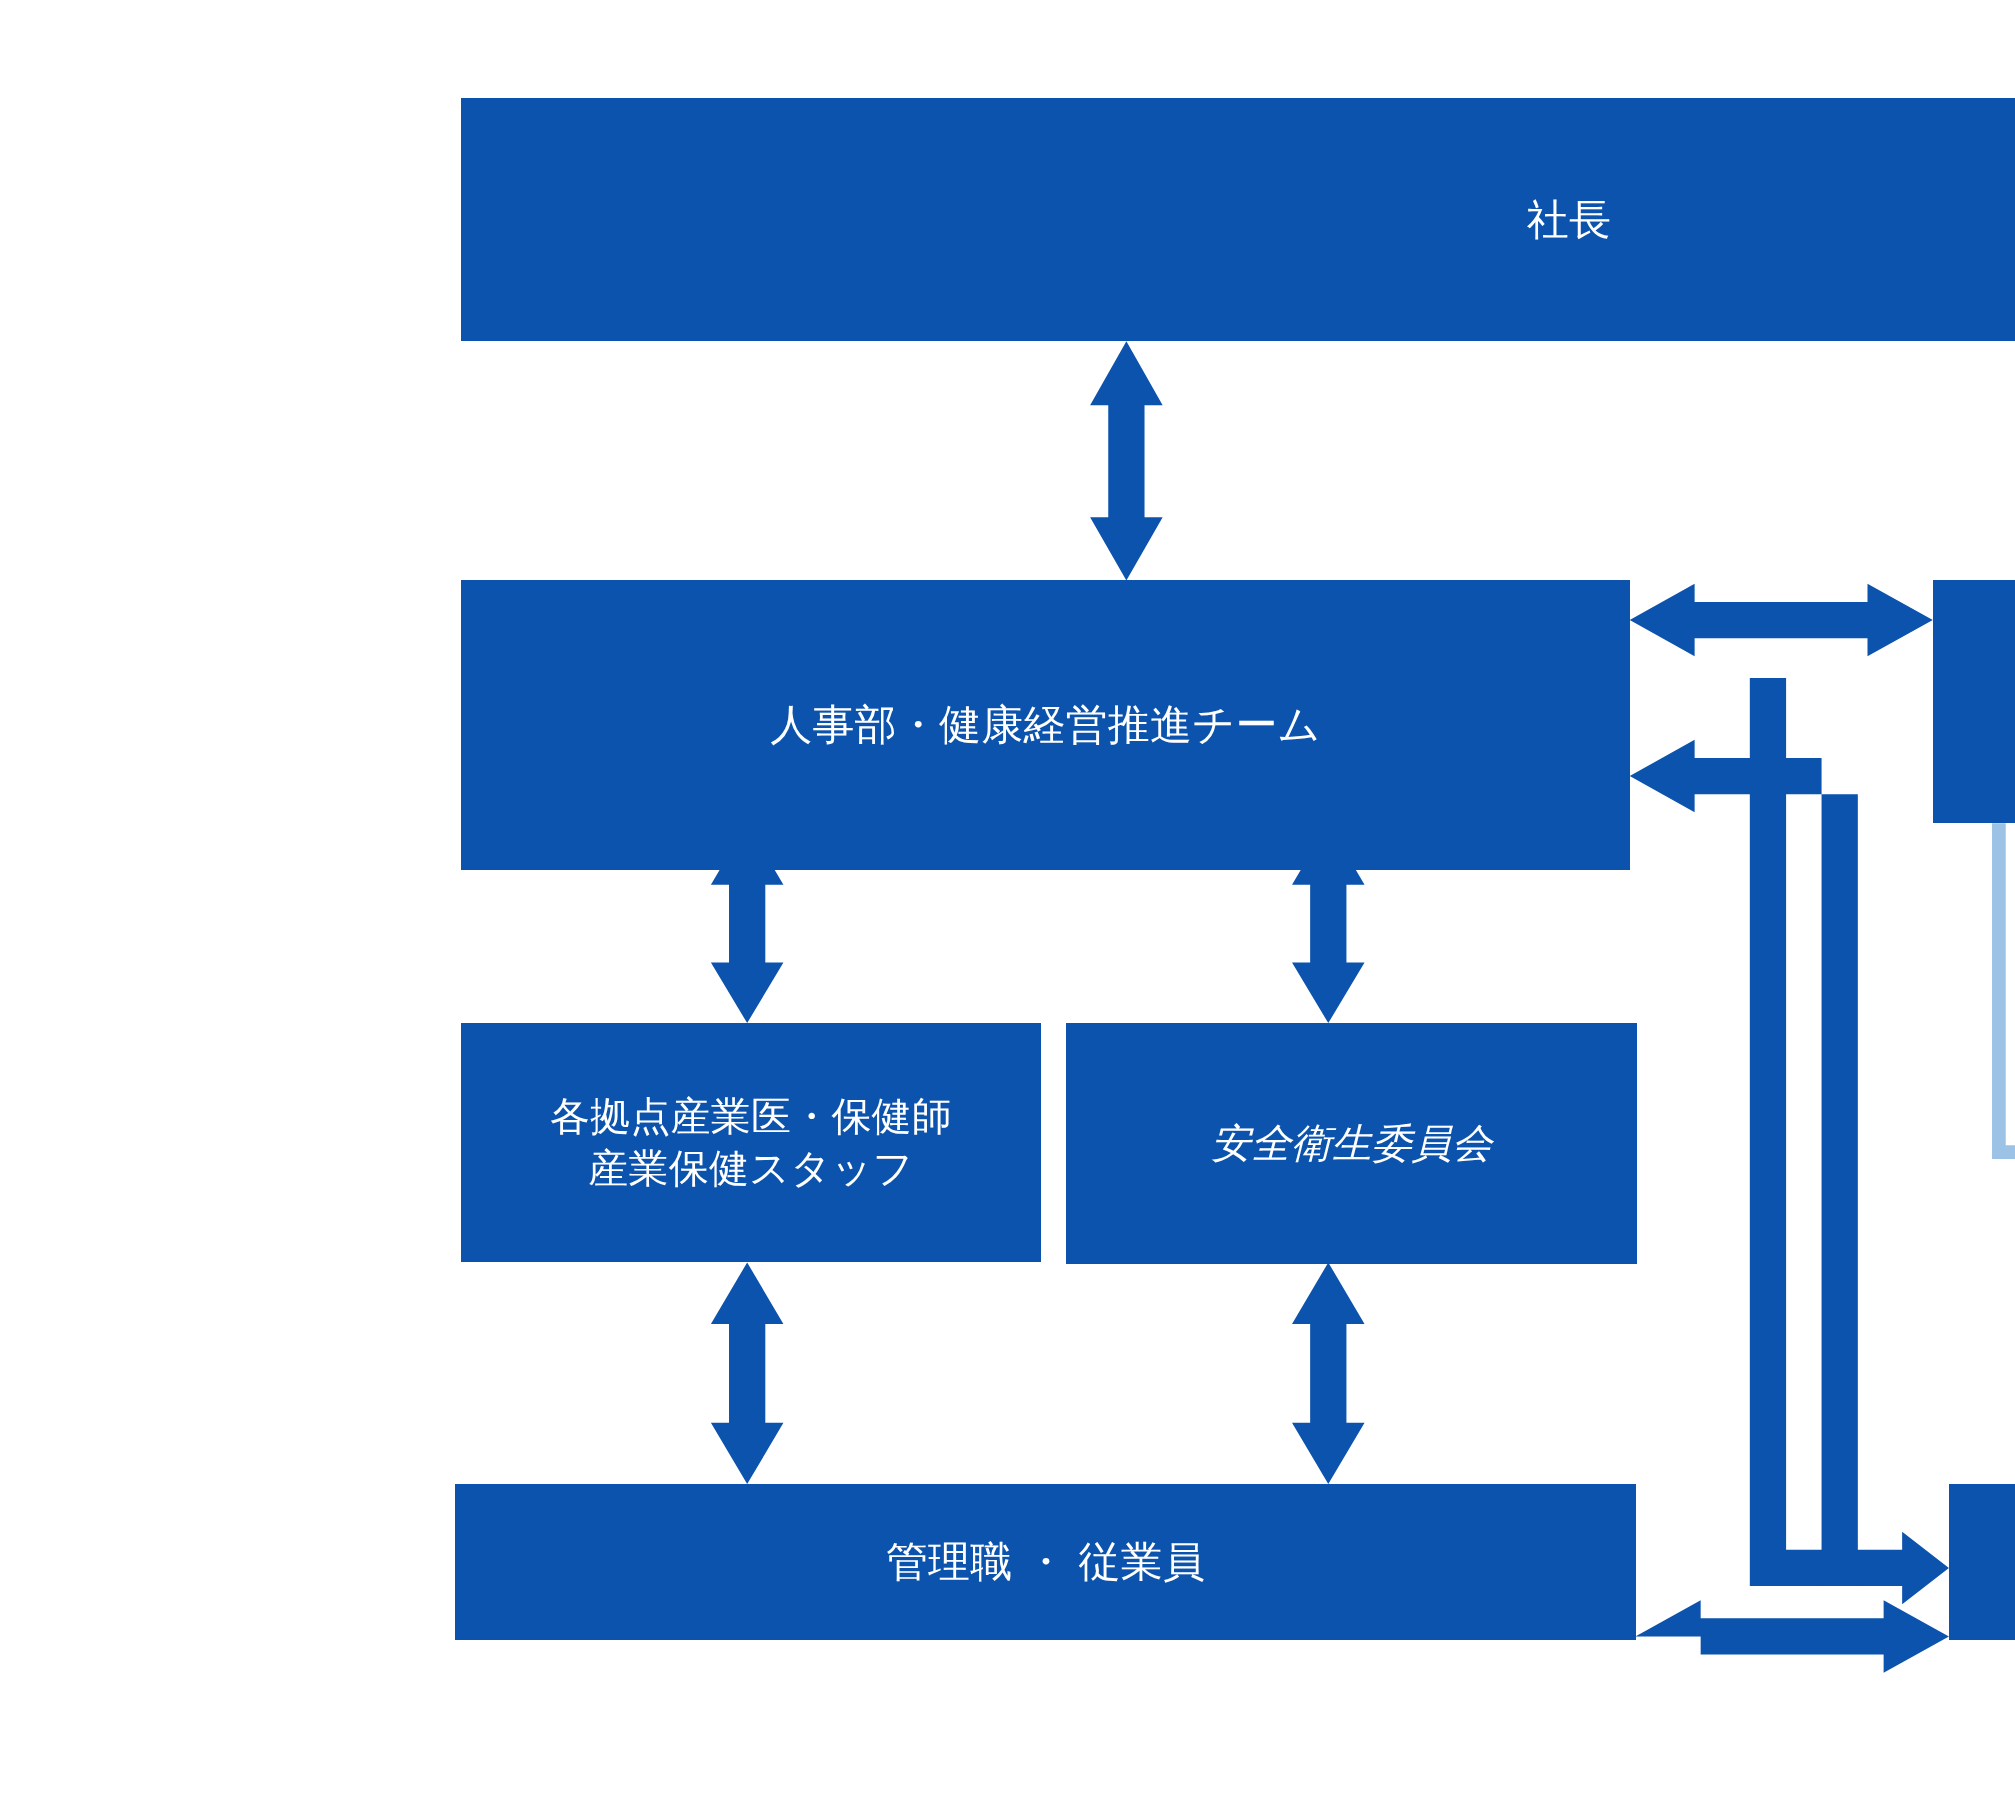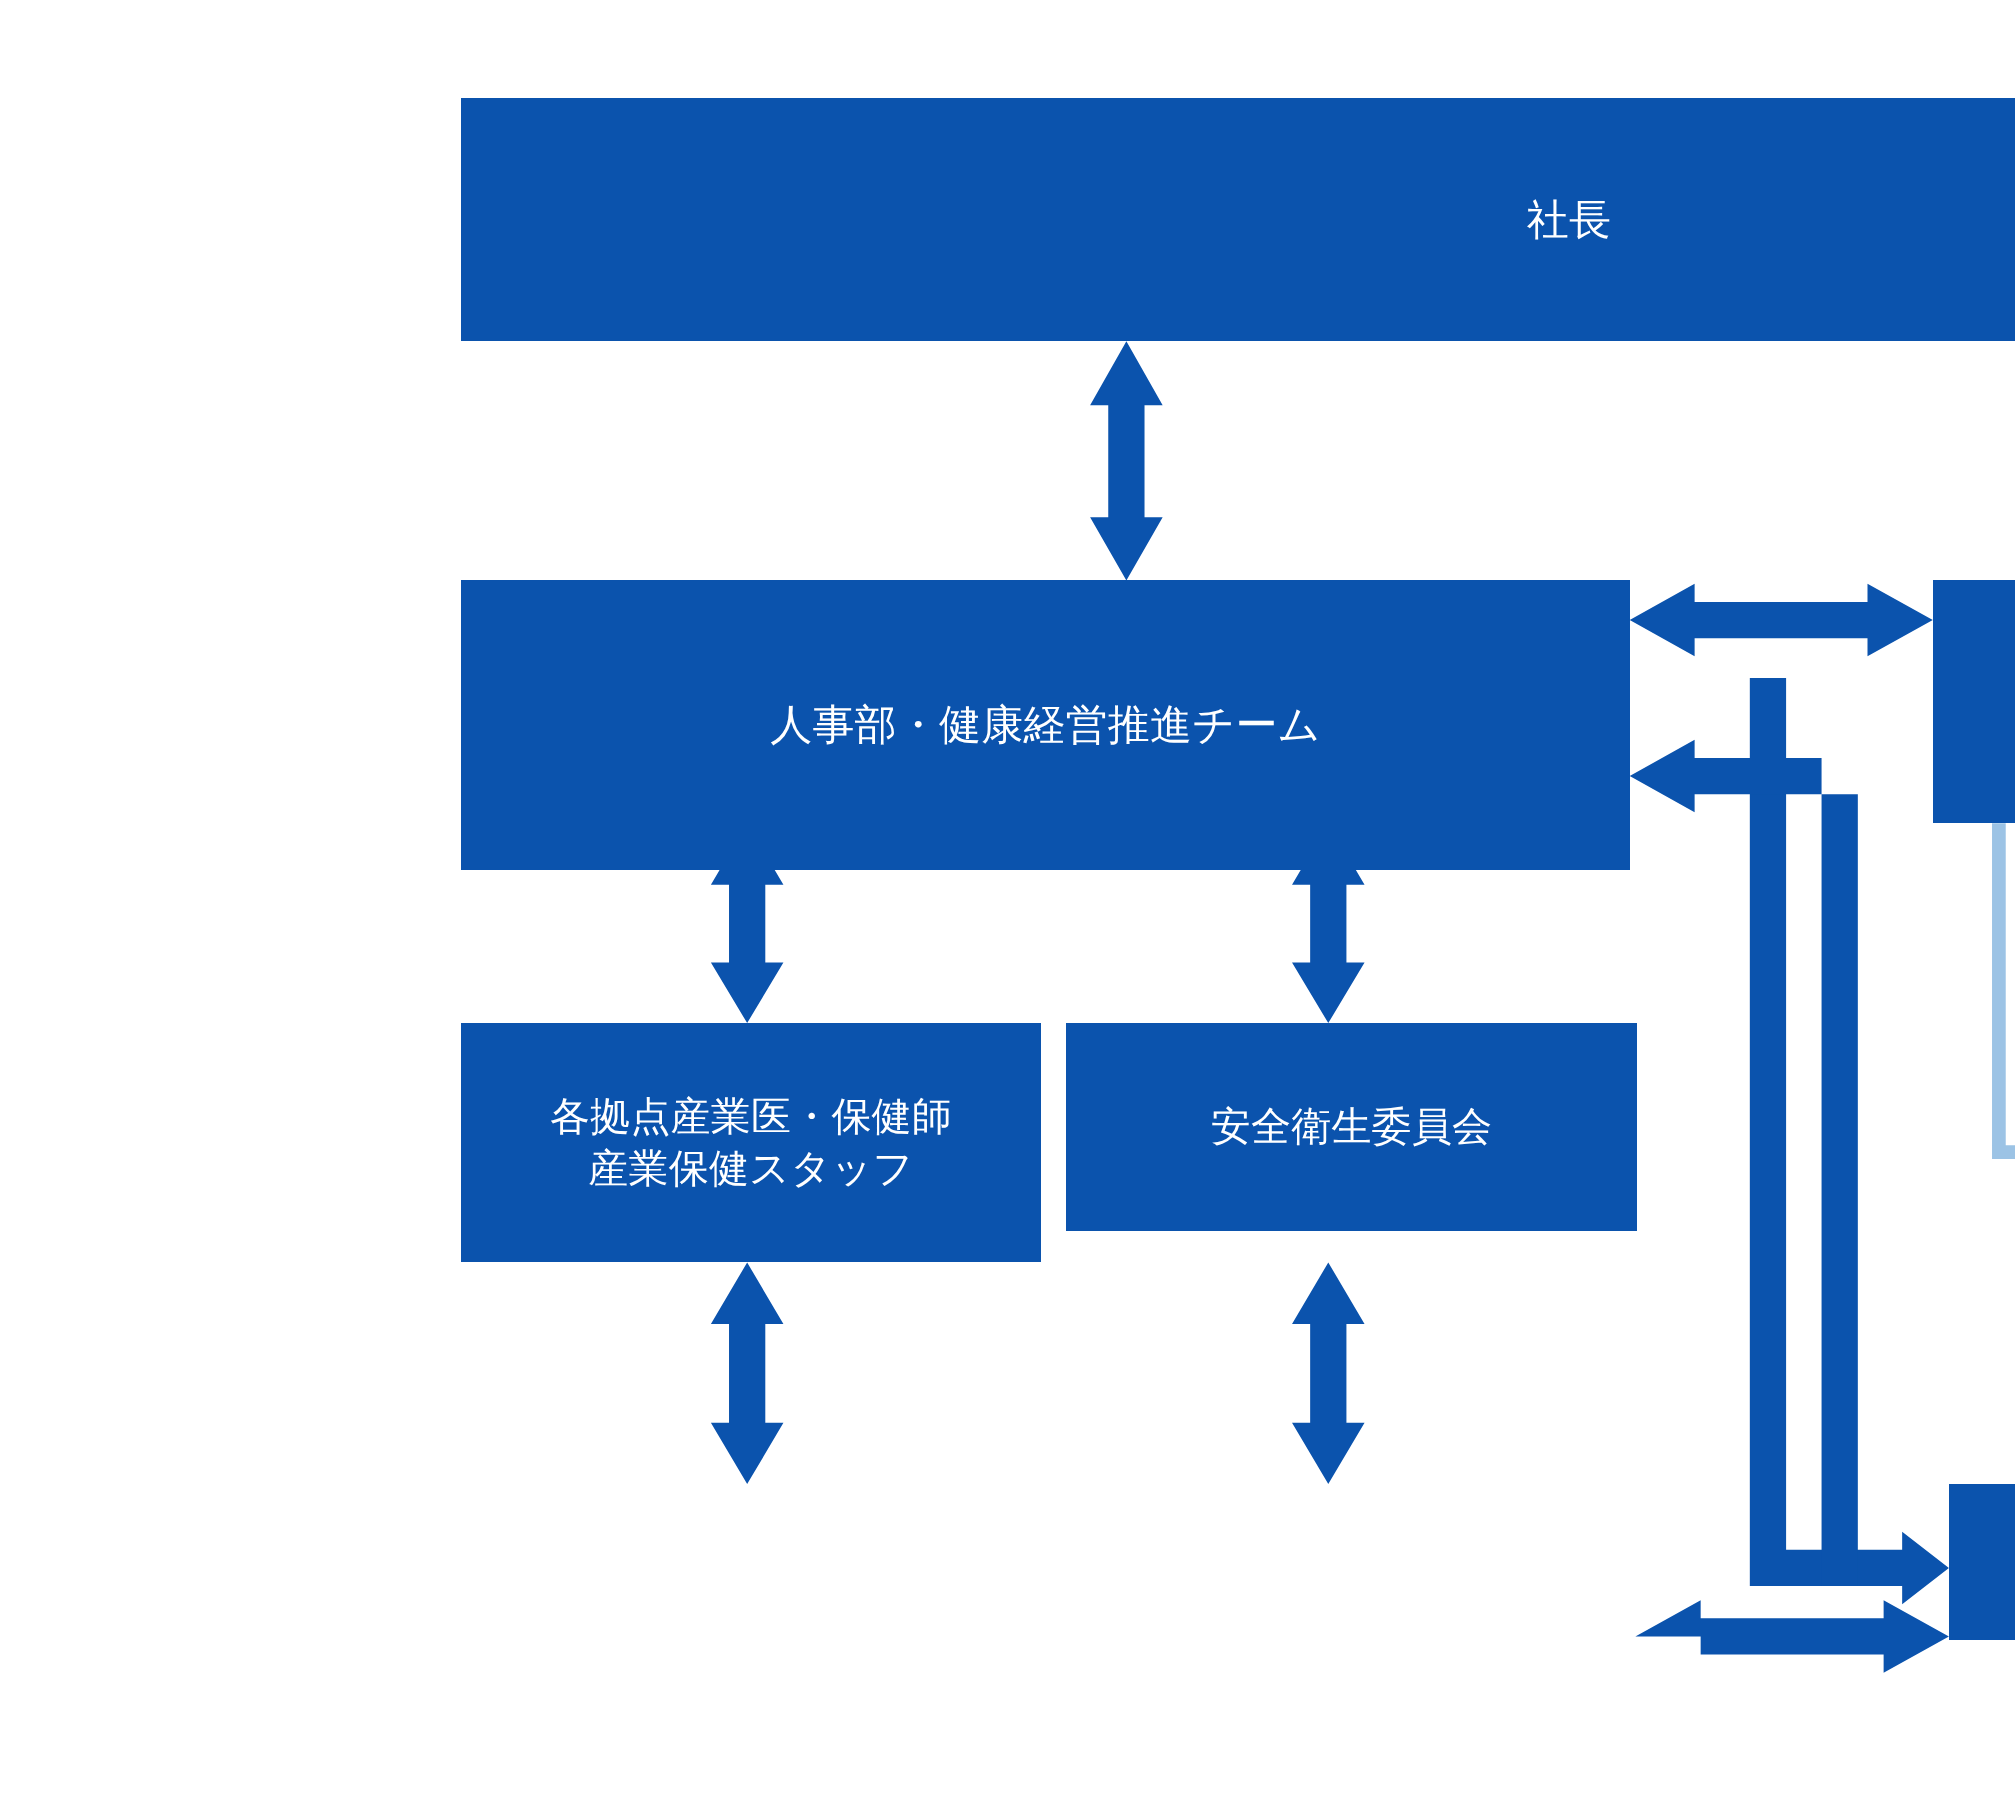--- a/index.html
+++ b/index.html
@@ -33,21 +33,21 @@
   .node .label {
     display: block;
     width: 100%;
     white-space: pre-line;
   }
   
   #node-president      { left: 461px; top: 98px;  width: 2216px; height: 243px;  font-size: 42px; }
   #node-hr-team        { left: 461px; top: 580px; width: 1169px; height: 290px;  font-size: 42px; }
   #node-sustainability { left: 1933px; top: 580px; width: 744px; height: 243px;  font-size: 42px; }
   #node-occ-health     { left: 461px; top: 1023px; width: 580px; height: 239px;  font-size: 40px; }
-  #node-safety-cmte    { left: 1066px; top: 1023px; width: 571px; height: 208px;  font-size: 40px; }
+  #node-safety-cmte    { left: 1066px; top: 1023px; width: 571px; height: 241px;  font-size: 40px; font-style: italic; }
   #node-managers       { left: 455px; top: 1484px; width: 1181px; height: 156px;  font-size: 42px; }
   #node-health-ins     { left: 1949px; top: 1484px; width: 728px; height: 156px;  font-size: 42px; }
 
   
   #connectors {
     position: absolute;
     left: 0;
     top: 0;
     width: 3224px;
     height: 1814px;
@@ -142,19 +142,22 @@
 
   <div class="node" id="node-occ-health">
     <span class="label">各拠点産業医・保健師
 産業保健スタッフ</span>
   </div>
 
   <div class="node" id="node-safety-cmte">
     <span class="label">安全衛生委員会</span>
   </div>
 
+  <div class="node" id="node-managers">
+    <span class="label">管理職 ・ 従業員</span>
+  </div>
 
   <div class="node" id="node-health-ins">
     <span class="label">健康保険組合</span>
   </div>
 
 </div>
 
 
 </body></html>

